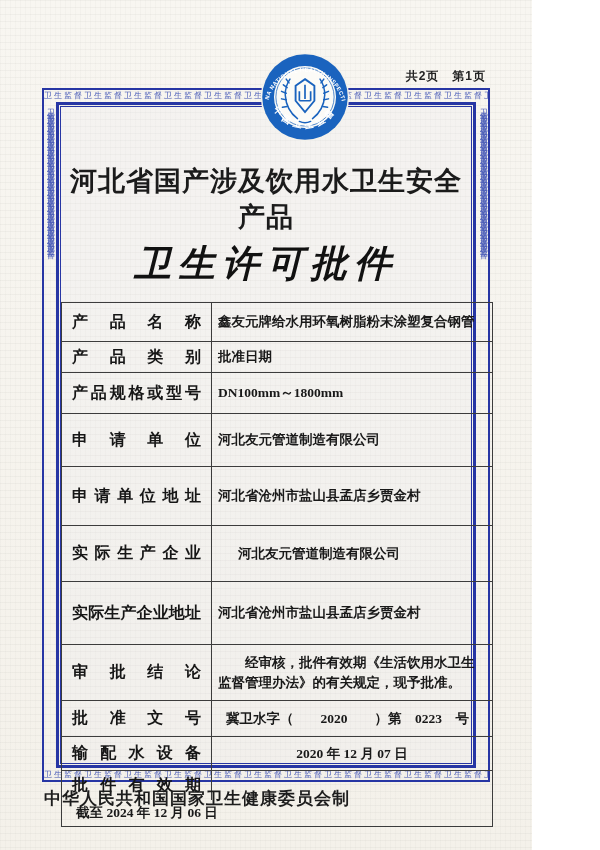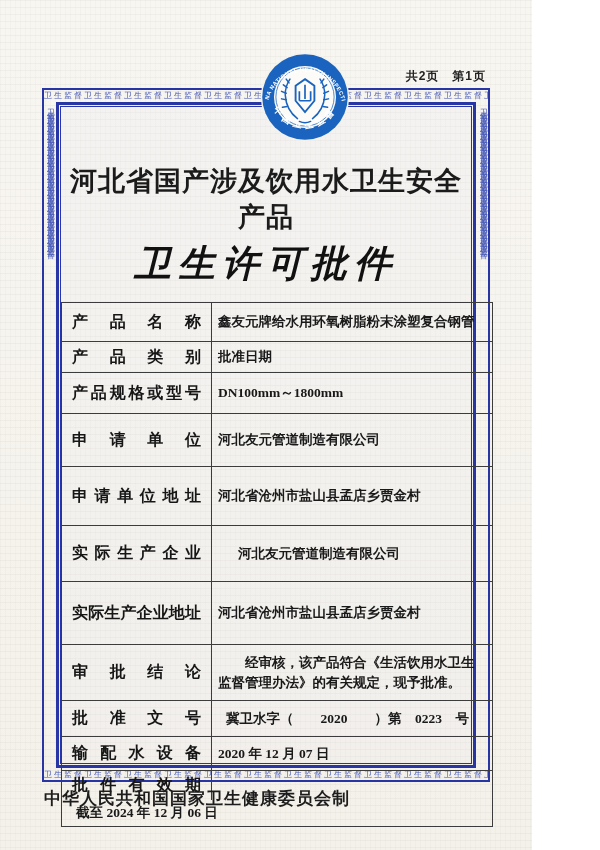--- a/index.html
+++ b/index.html
@@ -75,21 +75,21 @@
     flex:1;box-sizing:border-box;
     padding:3px 6px;display:flex;align-items:center;
     font-size:13.5px;font-weight:700;color:#191919;line-height:1.45;
   }
   .tvalue span{display:block;width:100%;}
   .r0{min-height:38px;} .r1{min-height:30px;} .r2{min-height:40px;}
   .r3{min-height:52px;} .r4{min-height:58px;} .r5{min-height:55px;gap:20px;}
   .r6{min-height:62px;} .r7{min-height:55px;} .r8{min-height:35px;}
   .r9{min-height:33px;} .r10{min-height:36px;flex-direction:column;}
   .v-indent span{text-indent:2em;}
-  .v-center span{}
+  .v-center span{text-align:center;}
   .v-pad span{padding-left:8px;}
   
   .seal{position:absolute;left:258px;top:50px;width:94px;height:94px;}
   
   .footer{
     position:absolute;left:44px;top:787px;
     font-size:17px;font-weight:900;color:#1d1d1d;letter-spacing:1px;
   }
 </style>
 </head>
@@ -175,21 +175,21 @@
               <div class="tvalue">
                   <span>河北省沧州市盐山县孟店乡贾金村</span>
                 </div>
             </div>
 
             <div class="trow r7">
               <div class="tlabel">
                   <span>审批结论</span>
                 </div>
               <div class="tvalue v-indent">
-                  <span>经审核，该产品符合《生活饮用水卫生监督管理办法》的有关规定，现予批准。</span>
+                  <span>经审核，批件有效期《生活饮用水卫生监督管理办法》的有关规定，现予批准。</span>
                 </div>
             </div>
 
             <div class="trow r8">
               <div class="tlabel">
                   <span>批准文号</span>
                 </div>
               <div class="tvalue v-pad">
                   <span>冀卫水字（　　2020　　）第　0223　号</span>
                 </div>

